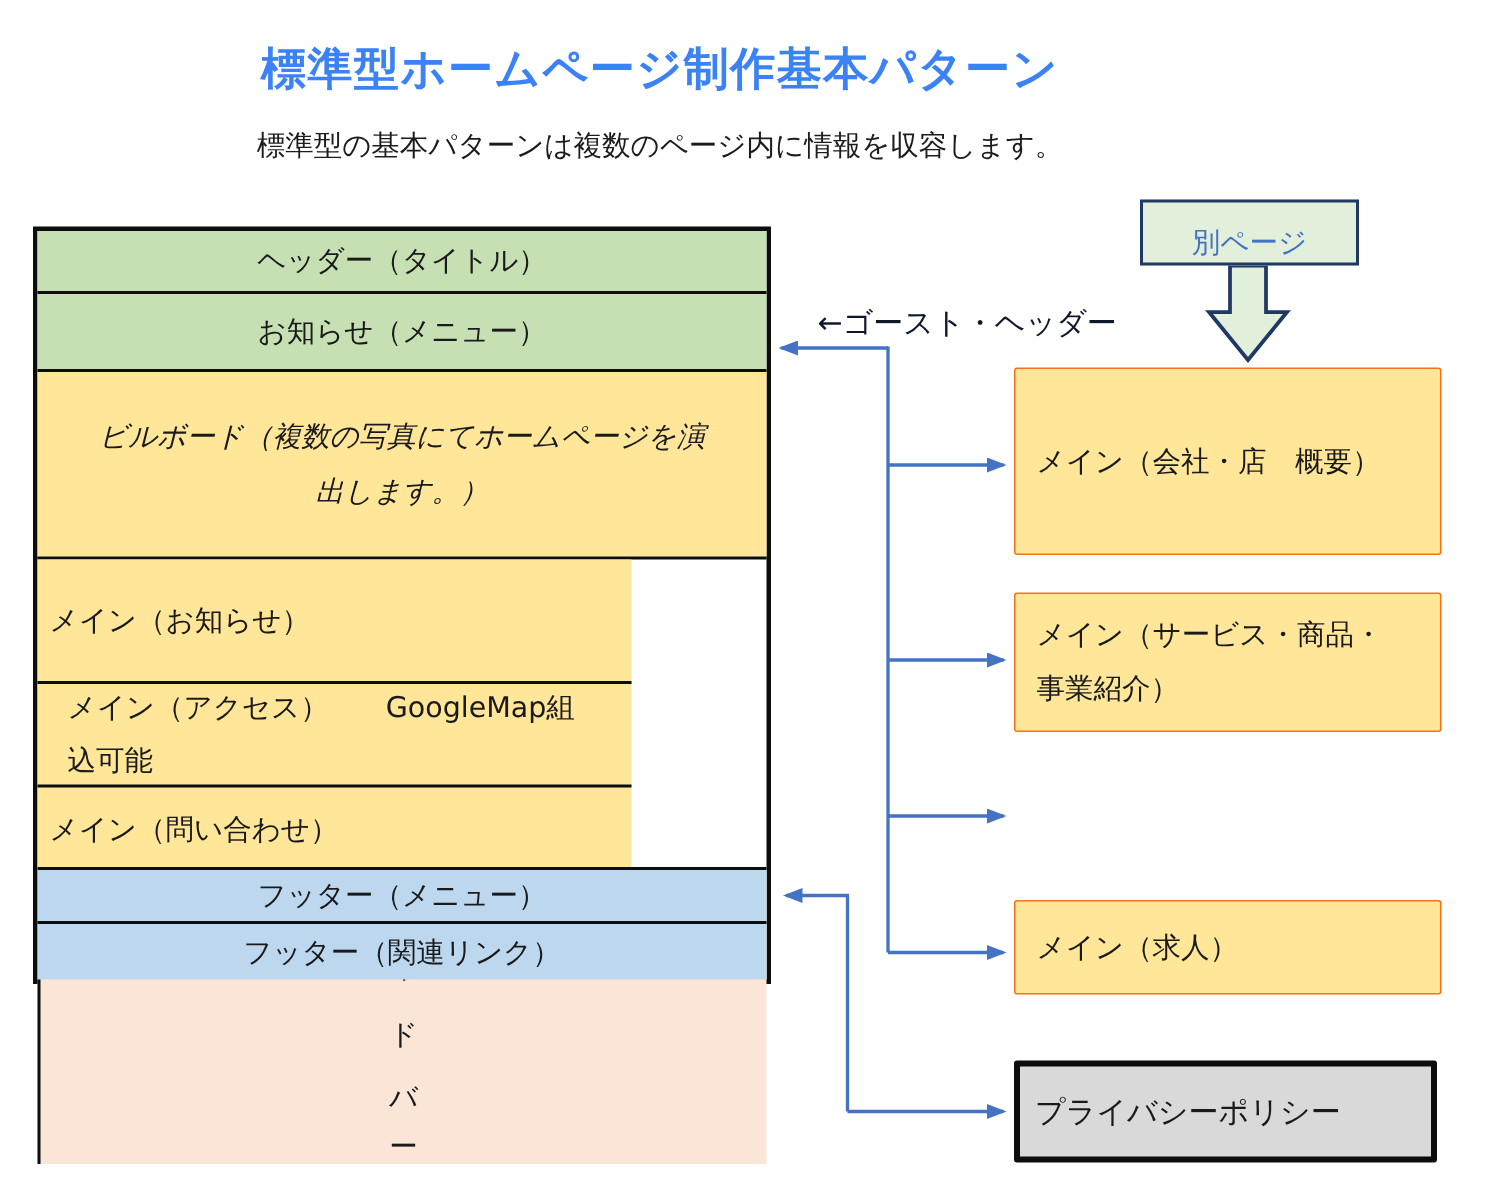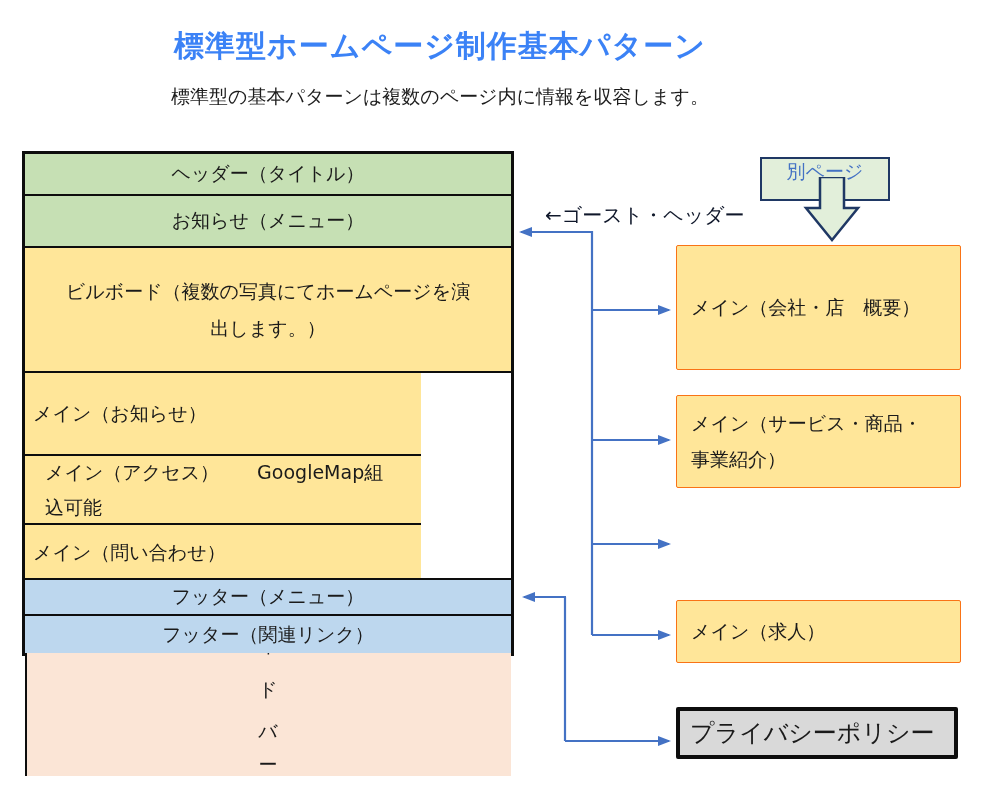--- a/index.html
+++ b/index.html
@@ -17,54 +17,54 @@
              border:3px solid #0d0d0d;box-sizing:border-box;background:#fff;
              display:flex;flex-direction:column;font-size:19px;}
   .row{box-sizing:border-box;width:100%;display:flex;align-items:center;
        justify-content:center;text-align:center;}
   .row.bt{border-top:2px solid #0d0d0d;}
   .green{background:#c6e0b4;}
   .yellow{background:#ffe699;}
   .blue{background:#bdd7ee;}
   .r1{height:40px;}
   .r2{height:52px;}
-  .r3{height:125px;line-height:1.9;padding:0 34px;}
+  .r3{height:125px;line-height:1.9;padding:0 34px;font-style:italic;}
   .mainregion{height:207px;border-top:2px solid #0d0d0d;display:flex;box-sizing:border-box;flex-direction:column;}
   .maincol{width:396px;display:flex;flex-direction:column;}
   .m1{height:81px;justify-content:flex-start;text-align:left;padding:0 8px;}
   .m2{height:69px;justify-content:flex-start;text-align:left;
       padding:0 30px 0 20px;line-height:1.8;}
   .m3{height:57px;justify-content:flex-start;text-align:left;padding:0 8px;}
   .sidebar{flex:1;border-left:2px solid #0d0d0d;background:#fbe5d6;
            display:flex;align-items:center;justify-content:center;box-sizing:border-box;}
   .sidebar .vert{writing-mode:vertical-rl;letter-spacing:1.15em;font-size:19px;}
   .f1{height:36px;}
   .f2{height:39px;}
 
   
-  .otherpage{position:absolute;left:760px;top:133px;width:130px;height:44px;
+  .otherpage{position:absolute;left:760px;top:133px;width:146px;height:44px;
              background:#e2efda;border:2.5px solid #1f3864;box-sizing:border-box;
-             display:flex;align-items:flex-start;justify-content:center;
-             color:#4472c4;font-size:19px;margin-top:24px;}
+             display:flex;align-items:flex-end;justify-content:center;
+             color:#4472c4;font-size:19px;}
   .blockarrow{position:absolute;left:803px;top:177px;}
 
   
   .ghost{position:absolute;left:545px;top:202px;color:#0f172a;font-size:20px;white-space:nowrap;}
 
   
   .pagebox{position:absolute;box-sizing:border-box;display:flex;align-items:center;
            font-size:19px;border-radius:2px;}
   .yellowbox{background:#ffe699;border:1px solid #f97316;
              padding-left:14px;padding-right:28px;}
   .b1{left:676px;top:245px;width:285px;height:125px;}
   .b2{left:676px;top:395px;width:285px;height:93px;line-height:1.85;}
   .b3{left:676px;top:510px;width:285px;height:67px;}
   .b4{left:676px;top:600px;width:285px;height:63px;}
-  .privacybox{left:676px;top:707px;width:282px;height:52px;background:#d9d9d9;
-              border:4px solid #0d0d0d;padding-left:10px;font-size:24px;}
+  .privacybox{left:676px;top:707px;width:282px;height:68px;background:#d9d9d9;
+              border:4px solid #0d0d0d;padding-left:10px;font-size:20px;}
 
   
   .connectors{position:absolute;left:0;top:0;pointer-events:none;}
 </style>
 </head>
 <body>
 
 <div class="page">
 
   <div class="heading">

